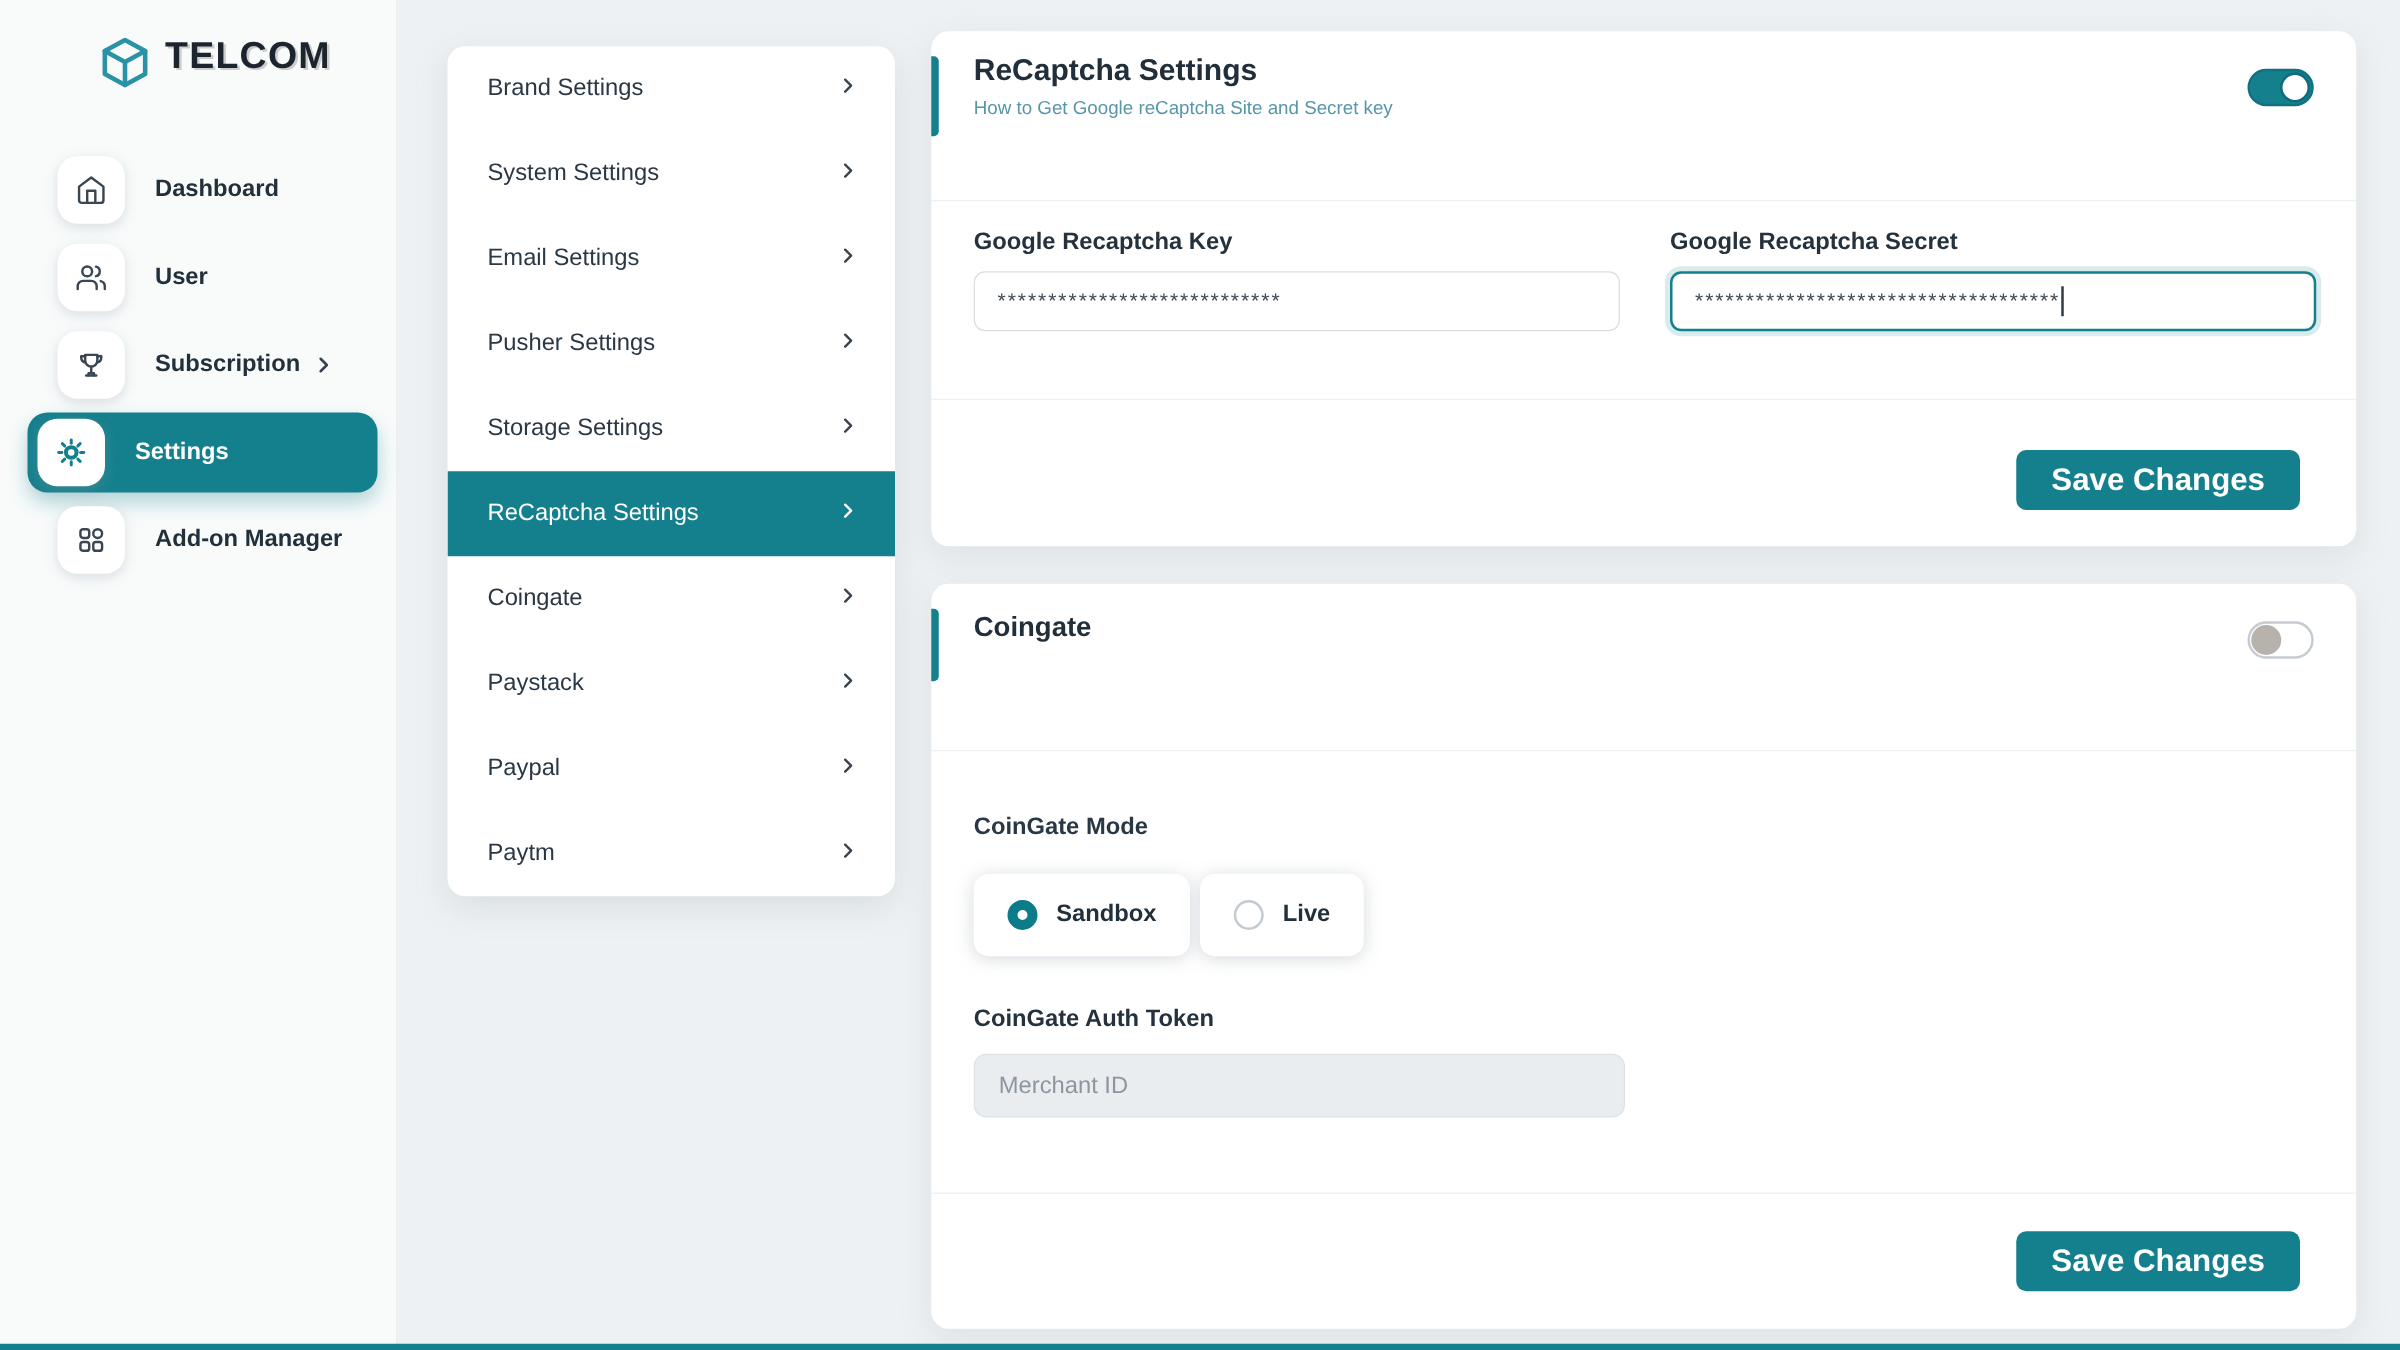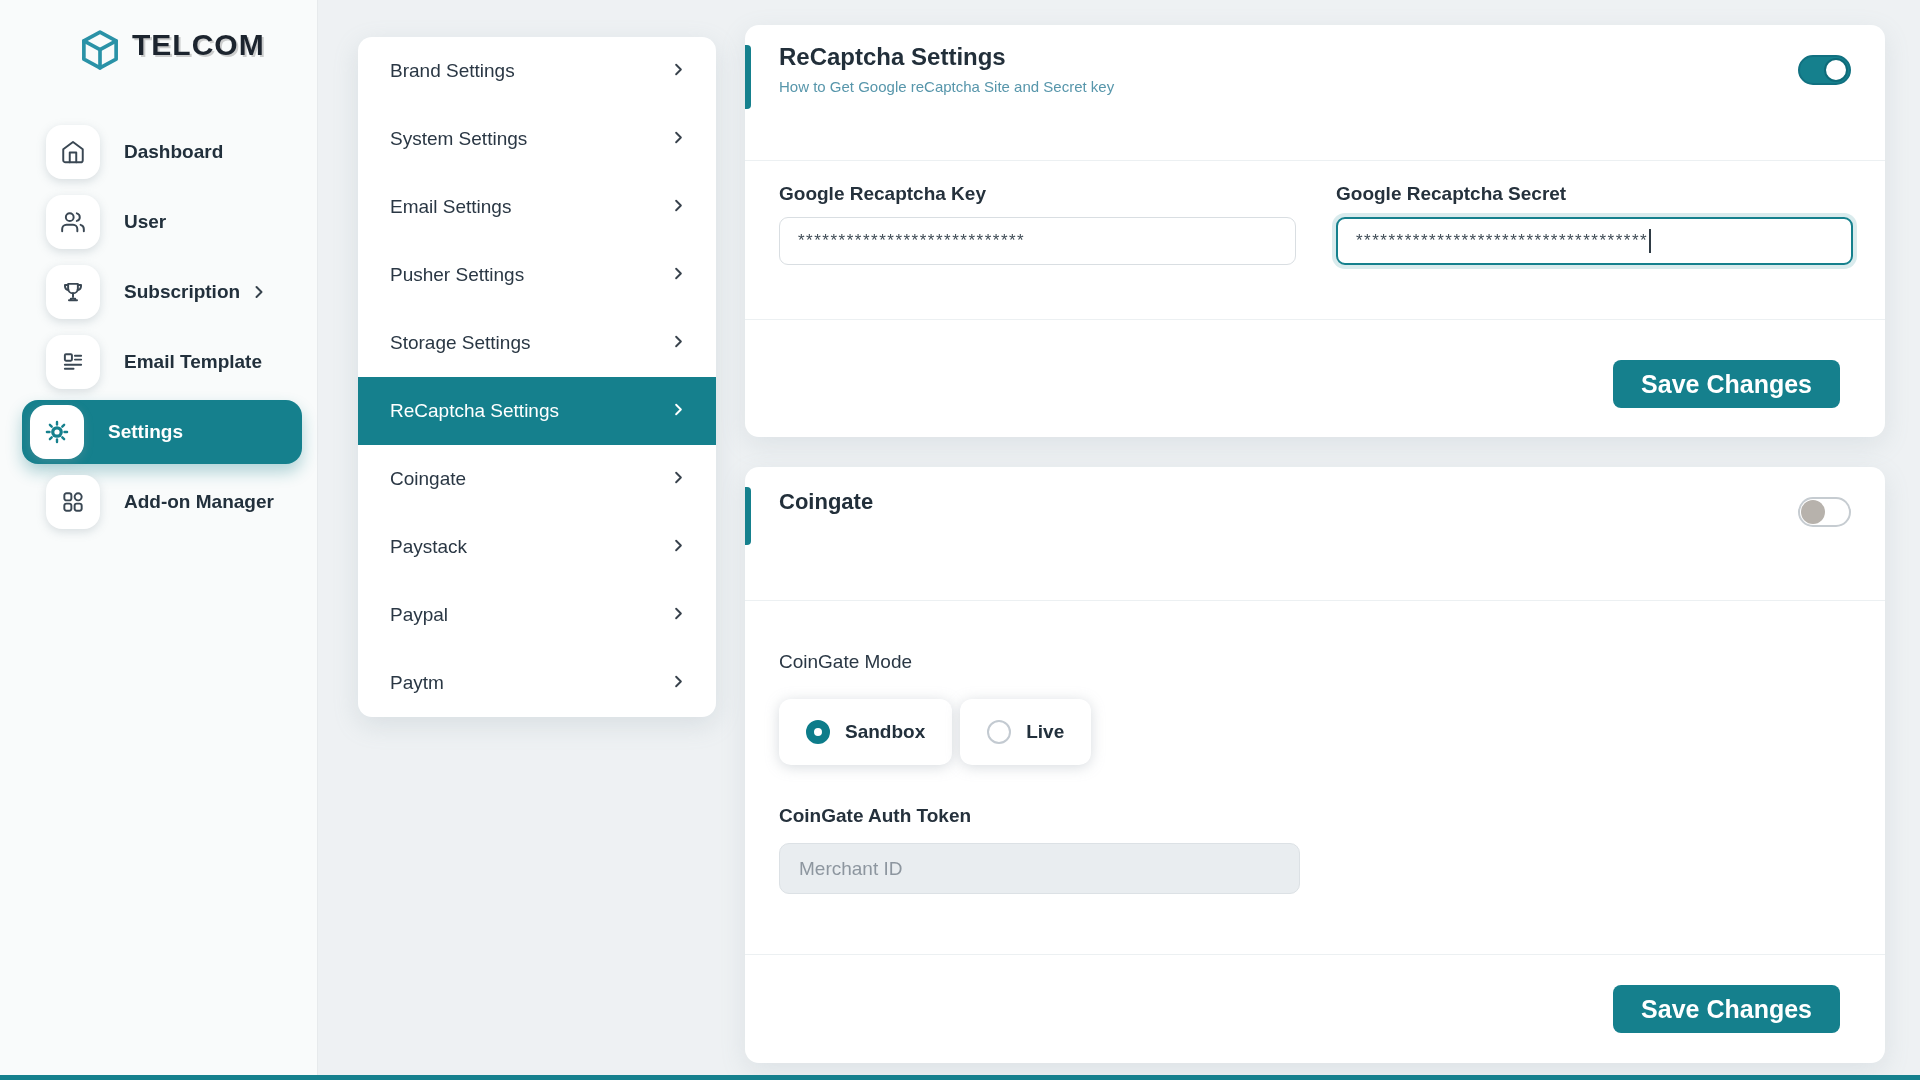--- a/index.html
+++ b/index.html
@@ -81,21 +81,21 @@
   .input.focused { border:2px solid #15808d; box-shadow:0 0 0 4px rgba(21,128,141,.16); }
   .caret { display:inline-block; width:0; height:24px; border-left:2px solid #2f3b45; margin-left:1px; }
   .actions { display:flex; justify-content:flex-end; padding:40px 45px 0 0; }
   #card-coingate .actions { padding-top:30px; }
   .save-btn {
     height:48px; padding:0 28px; background:#15808d; color:#fff; border:none; border-radius:8px;
     font-family:inherit; font-size:25px; font-weight:600; cursor:pointer;
   }
   
   .cg-body { padding:50px 44px 0 34px; height:353px; }
-  .mode-label { font-size:19px; font-weight:400; color:#2a3744; }
+  .mode-label { font-size:19px; font-weight:700; color:#2a3744; }
   .radio-row { display:flex; gap:8px; margin-top:26px; }
   .radio-box {
     background:#fff; border-radius:12px; height:66px; display:flex; align-items:center; gap:15px;
     padding:0 27px; cursor:pointer; box-shadow:0 2px 14px rgba(150,160,172,.38);
   }
   .radio { width:24px; height:24px; border-radius:50%; background:#fff; }
   .radio.checked { border:8px solid #0d7c8a; }
   .radio.unchecked { border:2px solid #c3cad1; }
   .radio-label { font-size:19px; font-weight:600; color:#22303c; }
   .token-label { margin-top:40px; font-size:19px; font-weight:700; color:#25313c; }
@@ -156,32 +156,20 @@
         </svg>
       </span>
       <span class="nav-label">Subscription</span>
       <span class="nav-chevron">
         <svg width="20" height="20" viewBox="0 0 24 24" fill="none" stroke="currentColor" stroke-width="2.4" stroke-linecap="round" stroke-linejoin="round">
             <polyline points="9 6 15 12 9 18"></polyline>
           </svg>
       </span>
     </div>
 
-    <div class="nav-item">
-      <span class="icon-tile">
-        <svg class="stroke-ic" width="26" height="26" viewBox="0 0 24 24">
-          <rect x="4.5" y="4.8" width="6.5" height="6" rx="1"></rect>
-          <line x1="13.8" y1="6.3" x2="19.5" y2="6.3"></line>
-          <line x1="13.8" y1="9.8" x2="19.5" y2="9.8"></line>
-          <line x1="4.5" y1="14.6" x2="19.5" y2="14.6"></line>
-          <line x1="4.5" y1="18.2" x2="12.5" y2="18.2"></line>
-        </svg>
-      </span>
-      <span class="nav-label">Email Template</span>
-    </div>
 
     <div class="nav-item active">
       <span class="icon-tile">
         <svg width="26" height="26" viewBox="0 0 24 24">
           <g fill="#15808d">
             <rect x="10.9" y="1.6" width="2.2" height="4.6" rx="1.1"></rect>
             <rect x="10.9" y="1.6" width="2.2" height="4.6" rx="1.1" transform="rotate(45 12 12)"></rect>
             <rect x="10.9" y="1.6" width="2.2" height="4.6" rx="1.1" transform="rotate(90 12 12)"></rect>
             <rect x="10.9" y="1.6" width="2.2" height="4.6" rx="1.1" transform="rotate(135 12 12)"></rect>
             <rect x="10.9" y="1.6" width="2.2" height="4.6" rx="1.1" transform="rotate(180 12 12)"></rect>

